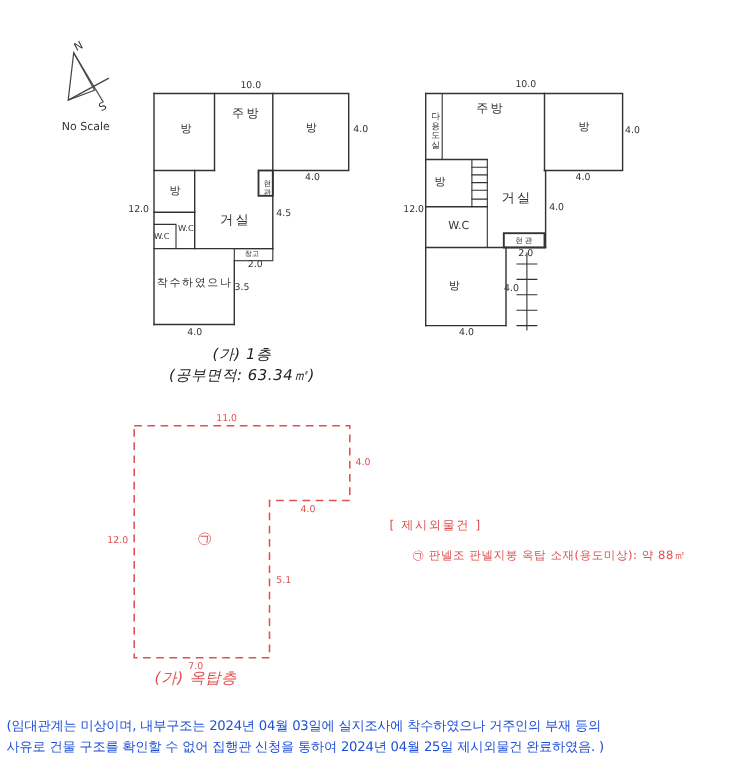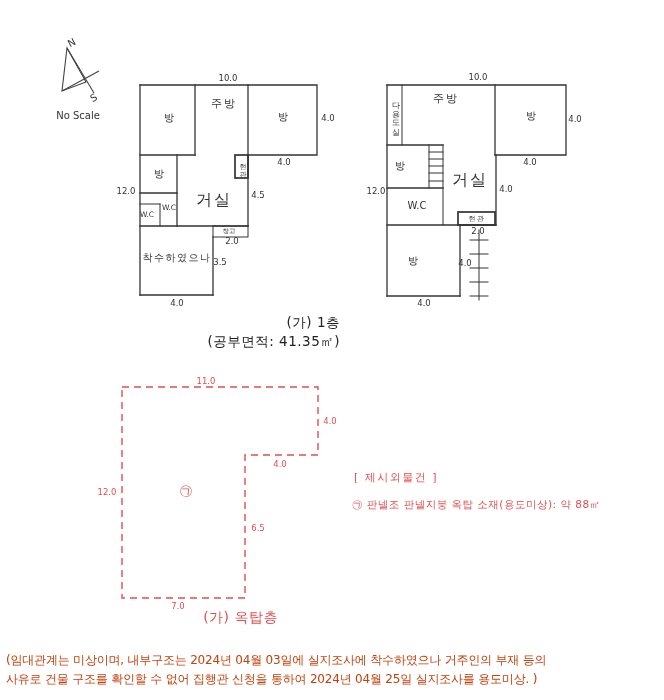--- a/index.html
+++ b/index.html
@@ -14,34 +14,34 @@
     position:absolute;transform:translate(-50%,-50%);
     white-space:nowrap;color:#333;line-height:1;
   }
   .dim{font-size:8.5px;letter-spacing:0;}
   .fs6{font-size:6.5px;}
   .fs7{font-size:7px;}
   .fs75{font-size:7.5px;}
   .fs8{font-size:8px;}
   .fs10{font-size:10px;}
   .fs11{font-size:11px;letter-spacing:2px;}
-  .fs12{font-size:16px;letter-spacing:2px;}
+  .fs12{font-size:12px;letter-spacing:2px;}
   .ls1{letter-spacing:1.5px;}
   .vert{writing-mode:vertical-rl;text-orientation:upright;letter-spacing:1px;}
   .rot{transform:translate(-50%,-50%) rotate(-28deg);font-size:10px;}
   .caption{
-    position:absolute;text-align:right;font-size:13.5px;color:#222;
-    line-height:1.38;letter-spacing:0.5px;
+    position:absolute;text-align:center;font-size:13.5px;color:#222;
+    line-height:1.38;letter-spacing:0.5px;font-style:italic;
   }
   .red{color:#e05050;}
   .notes-heading{position:absolute;font-size:11px;letter-spacing:1.5px;}
-  .notes-item{position:absolute;font-size:10.5px;letter-spacing:0.5px;}
+  .notes-item{position:absolute;font-size:10.5px;letter-spacing:0.5px;margin-left:23px;}
   .footer{
     position:absolute;left:6px;top:651px;width:654px;
-    font-size:12px;color:#c2410c;line-height:1.55;letter-spacing:-0.2px;
+    font-size:12px;color:#1d4ed8;line-height:1.55;letter-spacing:-0.2px;
   }
 </style>
 </head>
 <body>
 
 <div class="stage">
 
   <svg style="left:40px;top:35px" width="80" height="90" viewBox="40 35 80 90" fill="none" stroke="#444" stroke-width="1.1">
     <path d="M67,48 L62,91 L86,82 Z"></path>
     <path d="M67,48 L94,93"></path>
@@ -118,39 +118,39 @@
   <div class="lbl dim" style="left:575px;top:119px">4.0</div>
   <div class="lbl dim" style="left:530px;top:162px">4.0</div>
   <div class="lbl dim" style="left:376px;top:191px">12.0</div>
   <div class="lbl dim" style="left:506px;top:189px">4.0</div>
   <div class="lbl dim" style="left:478px;top:231px">2.0</div>
   <div class="lbl dim" style="left:465px;top:263px">4.0</div>
   <div class="lbl dim" style="left:424px;top:303px">4.0</div>
 
   <div class="caption" style="left:100px;top:313px;width:240px">
     <div>(가) 1층</div>
-    <div>(공부면적: 41.35㎡)</div>
+    <div>(공부면적: 63.34㎡)</div>
   </div>
   <div class="caption" style="left:360px;top:313px;width:240px">
   </div>
 
   <svg style="left:90px;top:370px" width="250" height="245" viewBox="90 370 250 245" fill="none" stroke="#e05050" stroke-width="1.4">
     <path d="M122,387 H318 V455 H245 V598 H122 Z" stroke-dasharray="7 5"></path>
   </svg>
   <div class="lbl dim red" style="left:206px;top:381px">11.0</div>
   <div class="lbl dim red" style="left:330px;top:421px">4.0</div>
   <div class="lbl dim red" style="left:280px;top:464px">4.0</div>
   <div class="lbl dim red" style="left:107px;top:492px">12.0</div>
-  <div class="lbl dim red" style="left:258px;top:528px">6.5</div>
+  <div class="lbl dim red" style="left:258px;top:528px">5.1</div>
   <div class="lbl dim red" style="left:178px;top:606px">7.0</div>
   <div class="lbl red" style="left:186px;top:490px;font-size:13px">㉠</div>
 
   <div class="caption red" style="left:78px;top:608px;width:200px;font-size:14px">(가)  옥탑층</div>
 
   <div class="notes-heading red" style="left:354px;top:470px">[ 제시외물건 ]</div>
   <div class="notes-item red" style="left:352px;top:498px">㉠ 판넬조 판넬지붕 옥탑 소재(용도미상): 약 88㎡</div>
 
   <div class="footer">
     <div>(임대관계는 미상이며, 내부구조는 2024년 04월 03일에 실지조사에 착수하였으나 거주인의 부재 등의</div>
-    <div>사유로 건물 구조를 확인할 수 없어 집행관 신청을 통하여 2024년 04월 25일 실지조사를 용도미상. )</div>
+    <div>사유로 건물 구조를 확인할 수 없어 집행관 신청을 통하여 2024년 04월 25일 제시외물건 완료하였음. )</div>
   </div>
 
 </div>
 
 </body></html>

